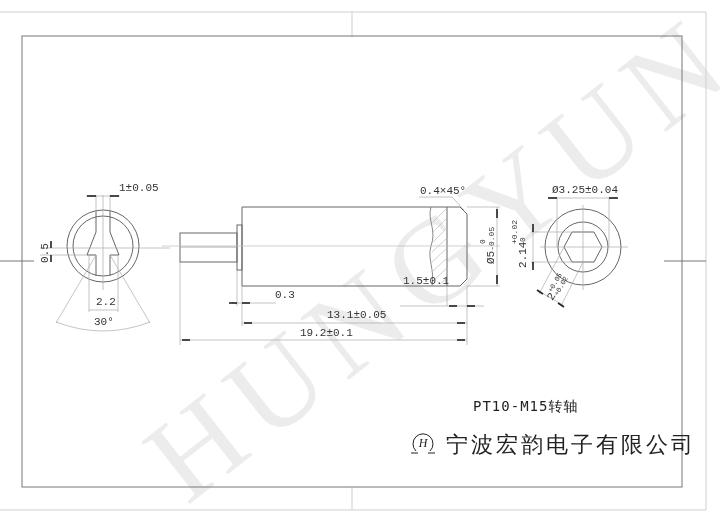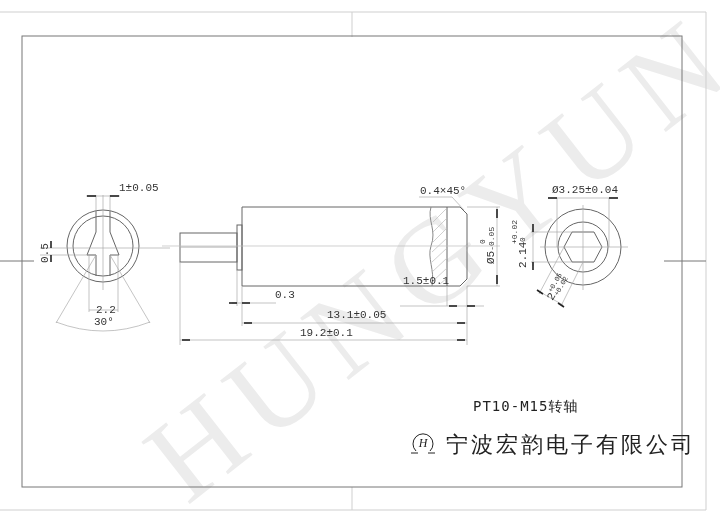--- a/index.html
+++ b/index.html
@@ -155,21 +155,21 @@
     <line x1="609" y1="198" x2="618" y2="198"></line>
     <line x1="533" y1="224" x2="533" y2="232"></line>
     <line x1="533" y1="262" x2="533" y2="270"></line>
     <line x1="537" y1="290" x2="543" y2="294"></line>
     <line x1="558" y1="303" x2="564" y2="307"></line>
   </g>
 </svg>
 
 <div class="txt" style="left:87px;top:183px;margin-left:32px;">1±0.05</div>
 <div class="txt vert" style="left:40px;top:263px;">0.5</div>
-<div class="txt" style="left:96px;top:297px;margin-top:8px;">2.2</div>
+<div class="txt" style="left:96px;top:297px;">2.2</div>
 <div class="txt" style="left:94px;top:317px;">30°</div>
 
 <div class="txt" style="left:420px;top:186px;">0.4×45°</div>
 <div class="txt vert" style="left:486px;top:264px;">
   <span>Ø5</span><span style="font-size:8px;">-0.05</span>
 </div>
 <div class="txt vert" style="left:479px;top:244px;font-size:8px;">0</div>
 <div class="txt" style="left:243px;top:290px;margin-left:32px;">0.3</div>
 <div class="txt" style="left:403px;top:276px;text-align:center;">1.5±0.1</div>
 <div class="txt" style="left:327px;top:310px;">13.1±0.05</div>

